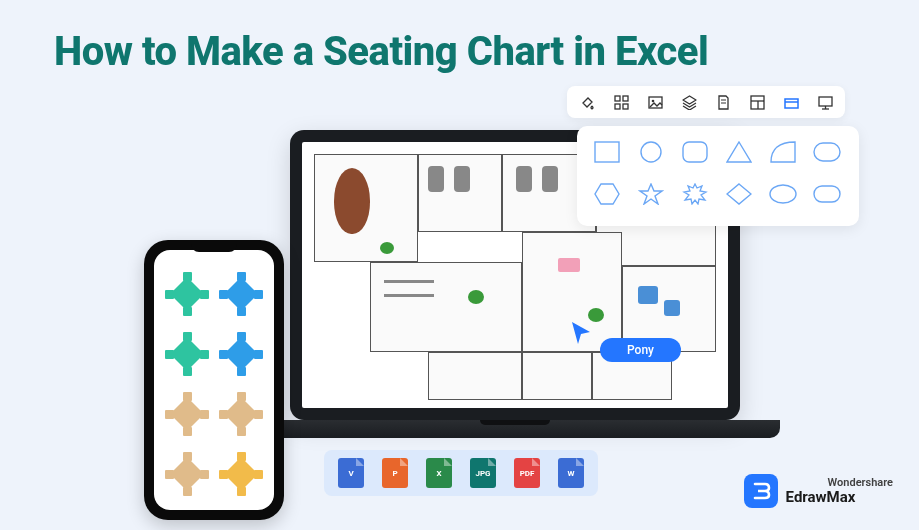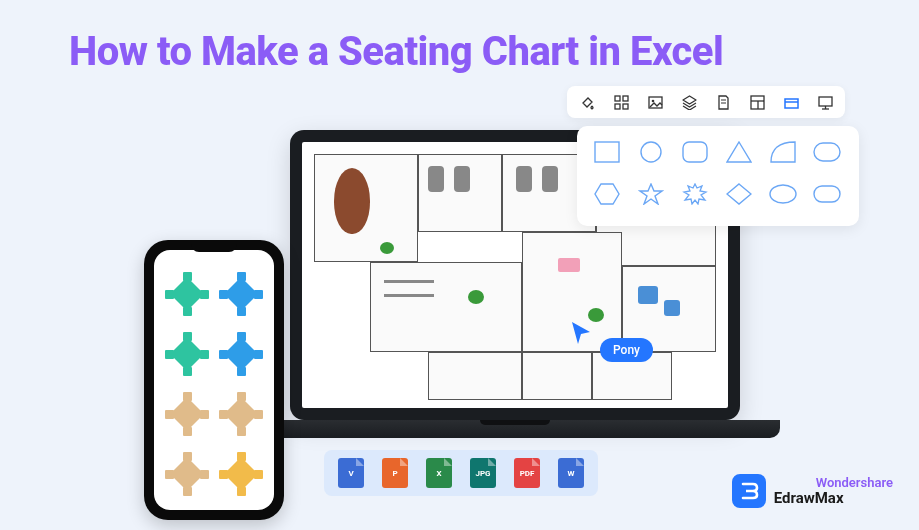--- a/index.html
+++ b/index.html
@@ -7,24 +7,23 @@
     width: 919px;
     height: 530px;
     background: #eef3fb;
     font-family: -apple-system, BlinkMacSystemFont, 'Segoe UI', Roboto, sans-serif;
     position: relative;
     overflow: hidden;
   }
   .page-title {
     font-size: 40px;
     font-weight: 800;
-    color: #8b5cf6;
+    color: #0f766e;
     padding: 28px 0 0 54px;
     letter-spacing: -0.5px;
-    margin-left: 15px;
   }
   
   .laptop {
     position: absolute;
     left: 290px;
     top: 130px;
   }
   .laptop-screen {
     width: 450px;
     height: 290px;
@@ -103,21 +102,21 @@
     z-index: 5;
   }
   .cursor-label {
     position: absolute;
     left: 600px;
     top: 338px;
     background: #2476ff;
     color: #fff;
     font-size: 12px;
     font-weight: 500;
-    padding: 5px 13px;
+    padding: 5px 27px;
     border-radius: 14px;
     z-index: 5;
   }
   
   .phone {
     position: absolute;
     left: 144px;
     top: 240px;
     width: 140px;
     height: 280px;
@@ -267,23 +266,23 @@
     display: flex;
     align-items: center;
     justify-content: center;
   }
   .brand-text {
     display: flex;
     flex-direction: column;
     line-height: 1.1;
   }
   .brand-line1 {
-    font-size: 13px;
+    font-size: 11px;
     font-weight: 600;
-    color: #8b5cf6;
+    color: #404040;
     margin-left: 42px;
   }
   .brand-line2 {
     font-size: 15px;
     font-weight: 700;
     color: #1a1a1a;
   }
 </style>
 </head>
 <body>

